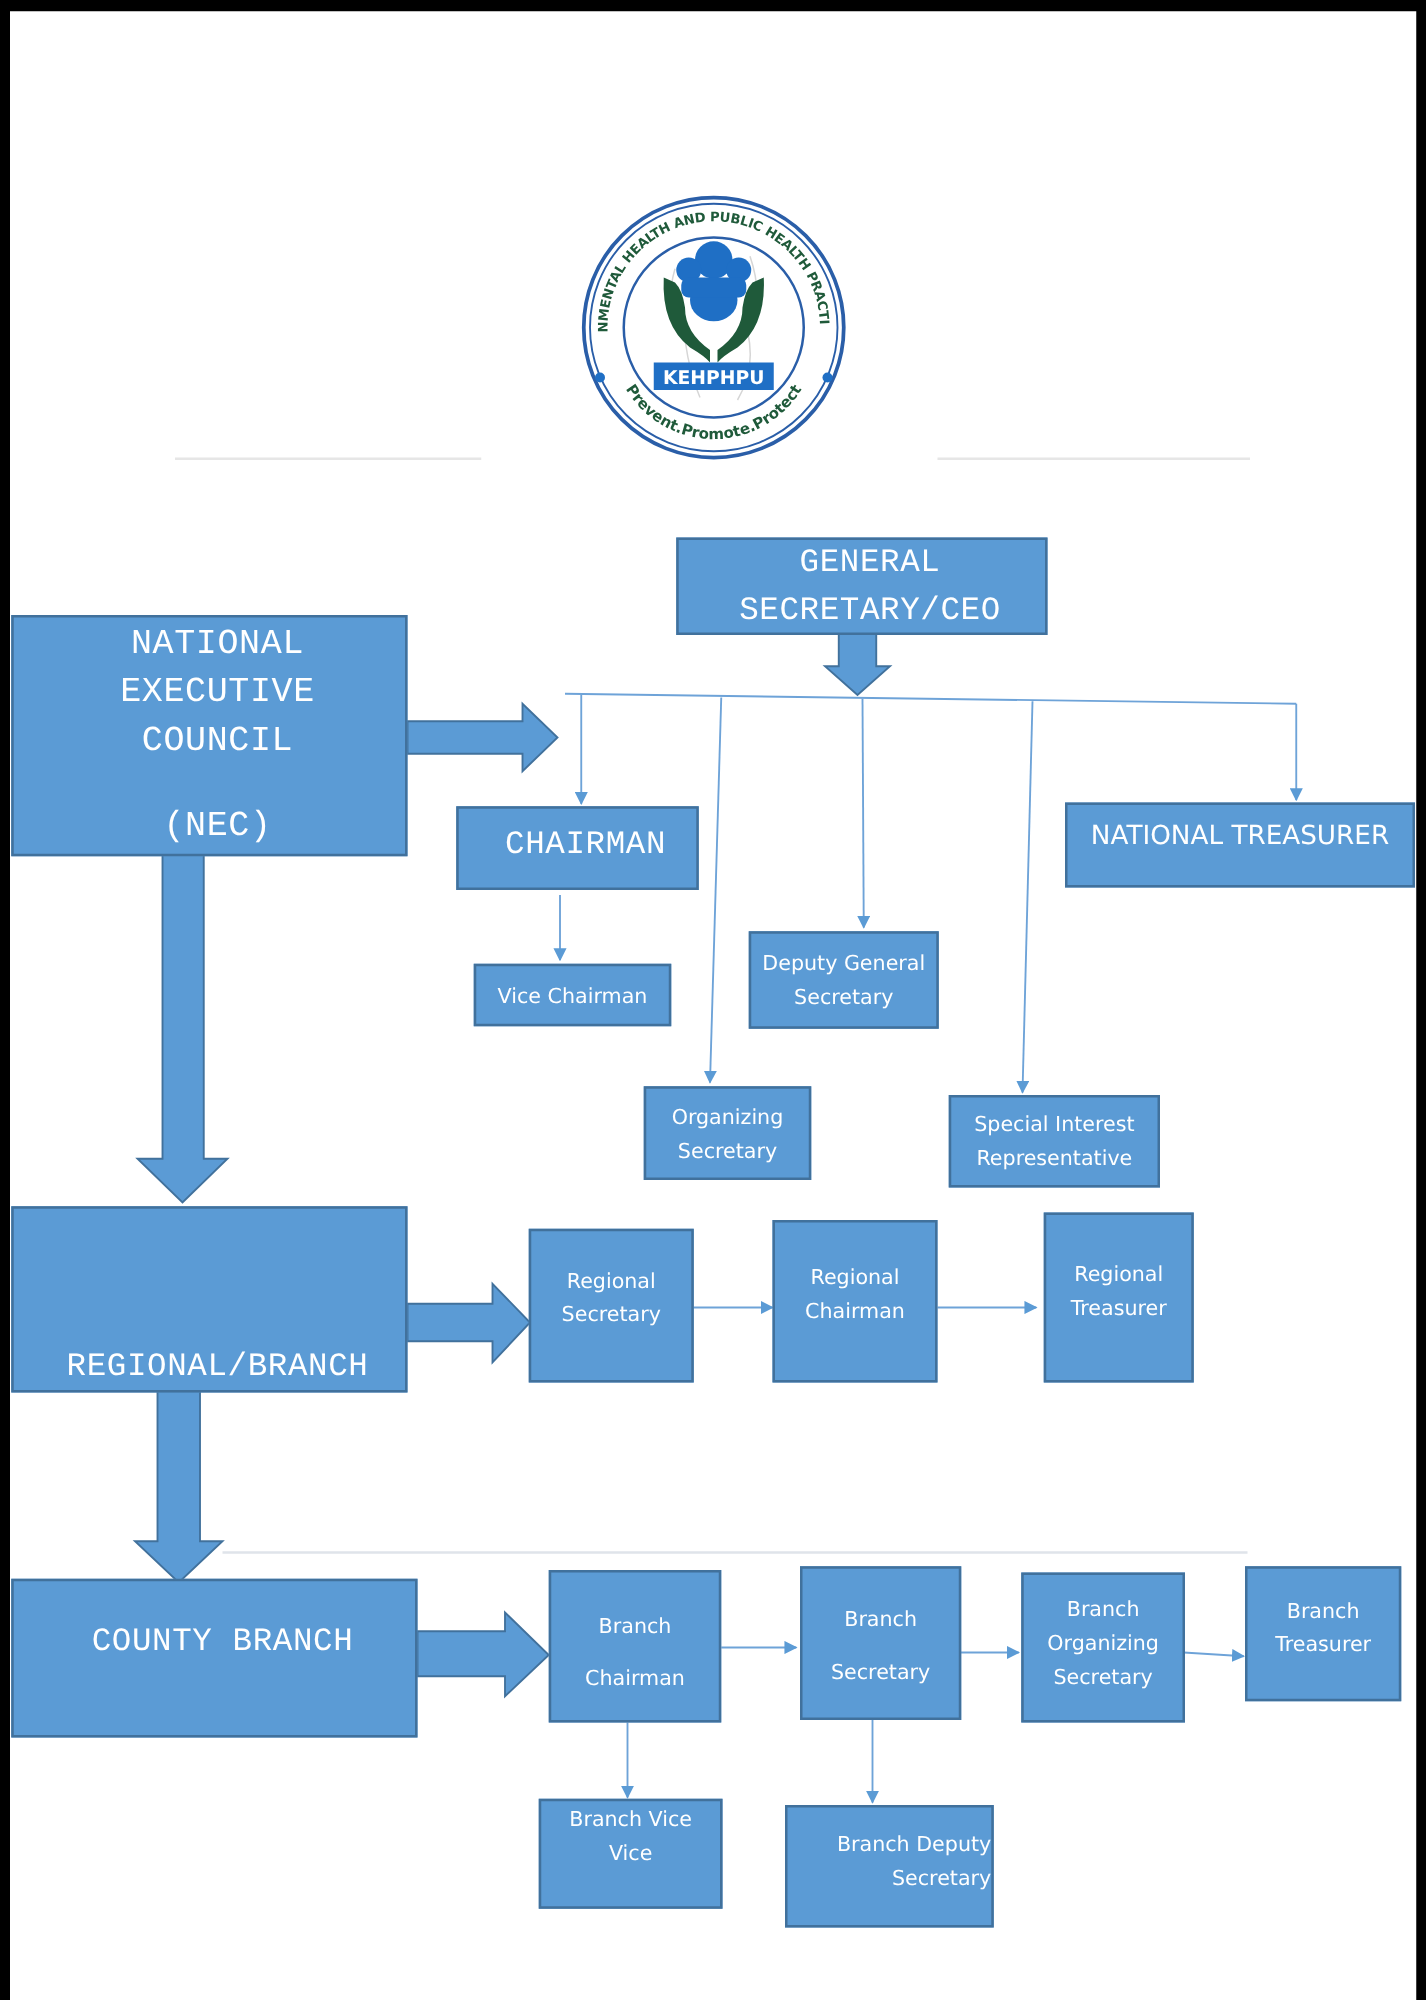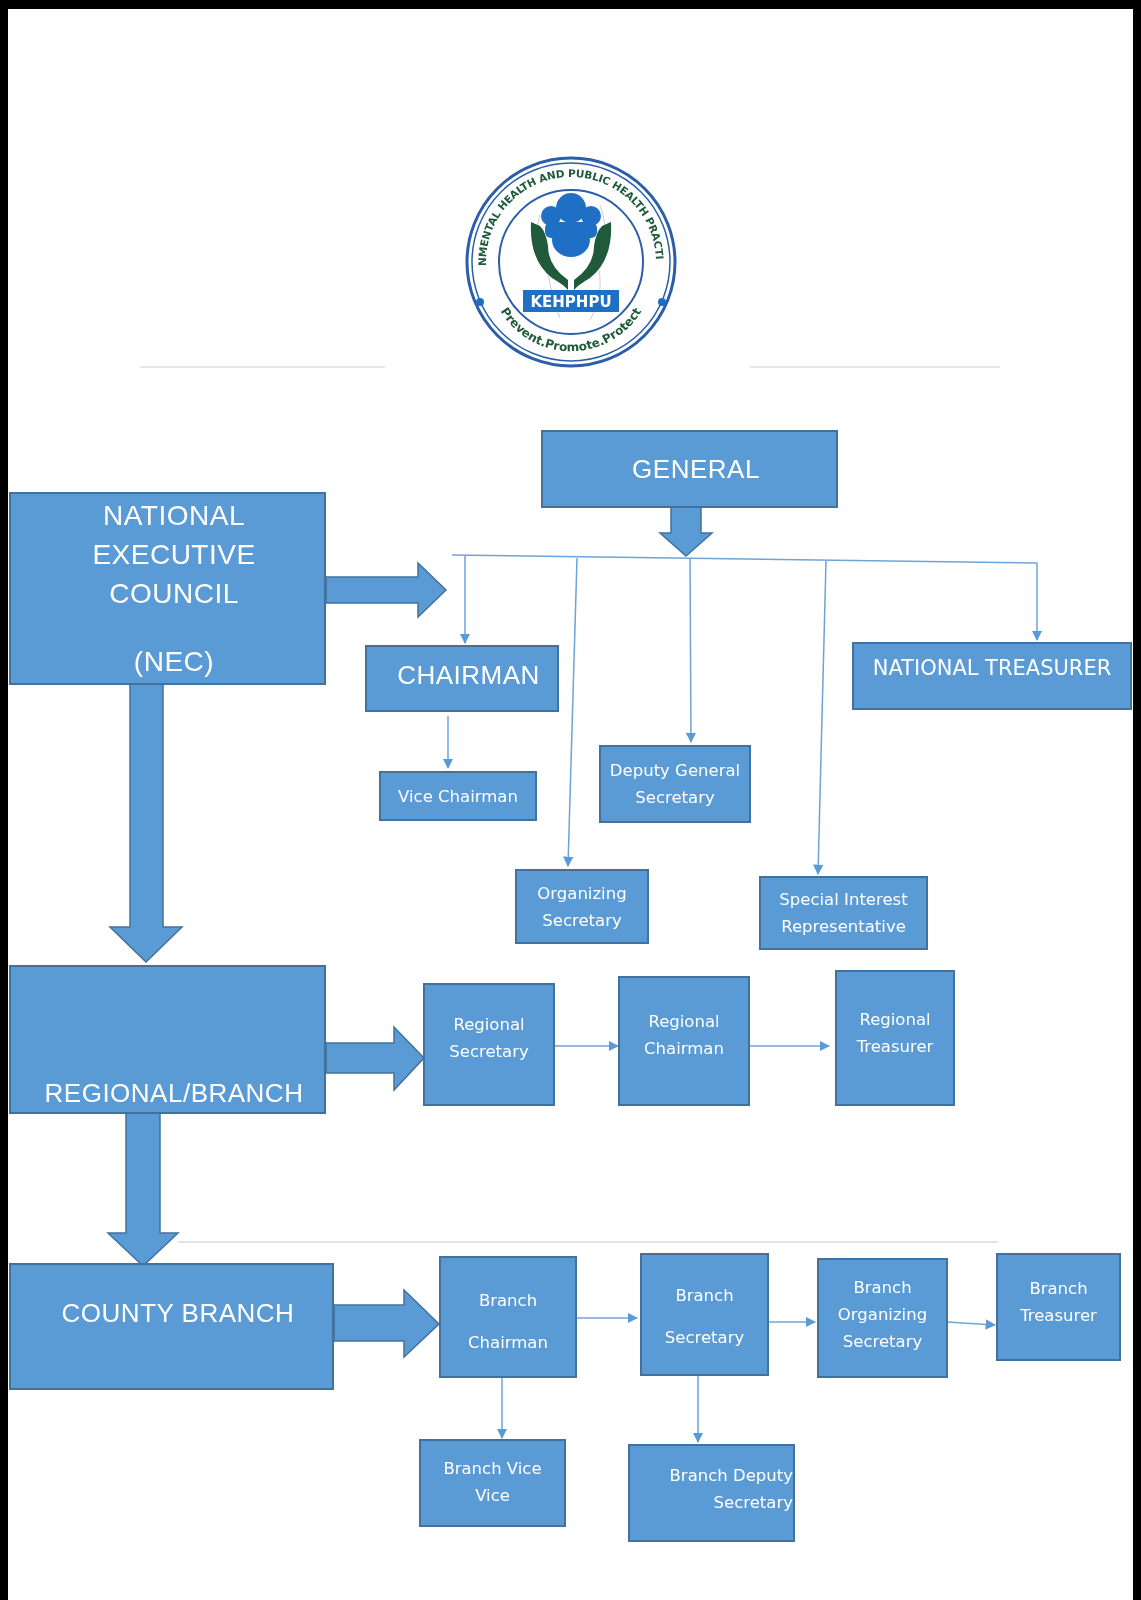--- a/index.html
+++ b/index.html
@@ -5,21 +5,21 @@
   html, body { margin: 0; padding: 0; }
   body { width: 1141px; height: 1600px; background: #000; position: relative; overflow: hidden; font-family: "DejaVu Sans", sans-serif; }
   .page { position: absolute; left: 8px; top: 9px; width: 1125px; height: 1591px; background: #fff; }
   .box {
     position: absolute; box-sizing: border-box;
     background: #5b9bd5; border: 2px solid #41719c;
     color: #fff; display: flex; flex-direction: column; align-items: center; justify-content: center;
     text-align: center; font-family: "DejaVu Sans", sans-serif;
   }
   .box .t { display: block; white-space: nowrap; }
-  .big { font-family: Liberation Sans, sans-serif; font-size: 26px; line-height: 38px; letter-spacing: 0.5px; padding-left: 13px; }
+  .big { font-family: Liberation Mono, monospace; font-size: 26px; line-height: 38px; letter-spacing: 0.5px; padding-left: 13px; }
   .mid { font-size: 21px; line-height: 32px; }
   .small { font-size: 16.5px; line-height: 27px; }
   svg.layer { position: absolute; left: 0; top: 0; }
   .hr { position: absolute; height: 2px; background: #e6e6e6; }
 </style>
 </head>
 <body>
 
 <div class="page"></div>
 
@@ -99,20 +99,21 @@
     <path d="M 326 1043 L 394 1043 L 394 1027 L 424 1058 L 394 1090 L 394 1073 L 326 1073 Z"></path>
 
     <path d="M 126 1113 L 160 1113 L 160 1233 L 178 1233 L 143 1266 L 108 1233 L 126 1233 Z"></path>
 
     <path d="M 334 1305 L 404 1305 L 404 1290 L 439 1324 L 404 1357 L 404 1341 L 334 1341 Z"></path>
   </g>
 </svg>
 
 <div class="box big" style="left:541px; top:430px; width:297px; height:78px;">
   <span class="t">GENERAL</span>
+  <span class="t">SECRETARY/CEO</span>
 </div>
 
 <div class="box big" style="left:9px; top:492px; width:317px; height:193px; font-size:28px; line-height:39px;">
   <span class="t">NATIONAL</span>
   <span class="t">EXECUTIVE</span>
   <span class="t">COUNCIL</span>
   <span class="t" style="margin-top:29px;text-align:center;">(NEC)</span>
 </div>
 
 <div class="box big" style="left:365px; top:645px; width:194px; height:67px; justify-content:flex-start; padding-top:9px;">
@@ -179,21 +180,21 @@
   <span class="t">Branch</span>
   <span class="t">Organizing</span>
   <span class="t">Secretary</span>
 </div>
 
 <div class="box small" style="left:996px; top:1253px; width:125px; height:108px; justify-content:flex-start; padding-top:20px;">
   <span class="t">Branch</span>
   <span class="t">Treasurer</span>
 </div>
 
-<div class="box small" style="left:419px; top:1439px; width:147px; height:88px; justify-content:flex-start; padding-top:14px;">
+<div class="box small" style="left:431px; top:1439px; width:147px; height:88px; justify-content:flex-start; padding-top:1px;">
   <span class="t">Branch Vice</span>
   <span class="t">Vice</span>
 </div>
 
 <div class="box small" style="left:628px; top:1444px; width:167px; height:98px; justify-content:flex-start; padding-top:16px;align-items:flex-end;">
   <span class="t">Branch Deputy</span>
   <span class="t">Secretary</span>
 </div>
 
 </body></html>

